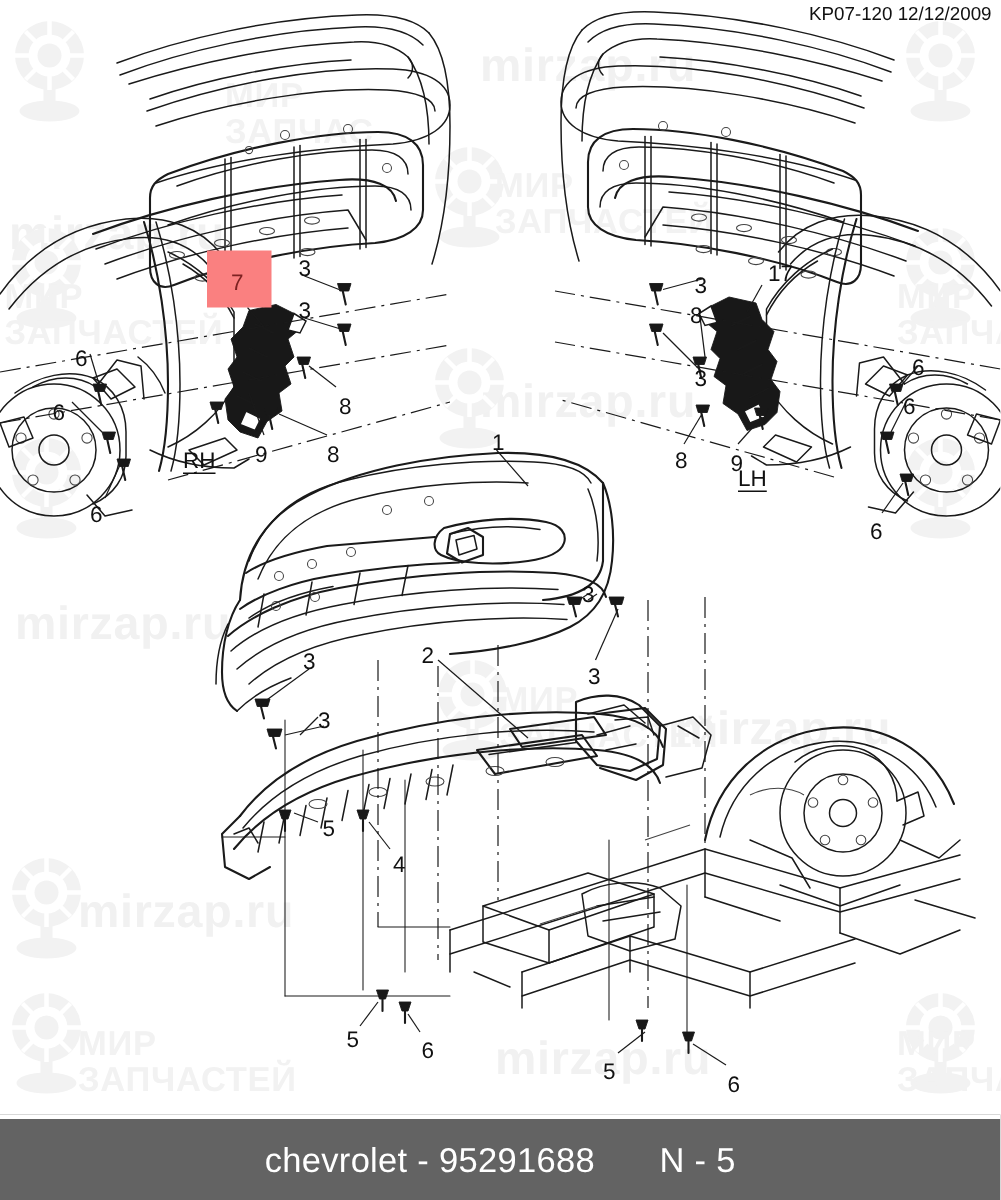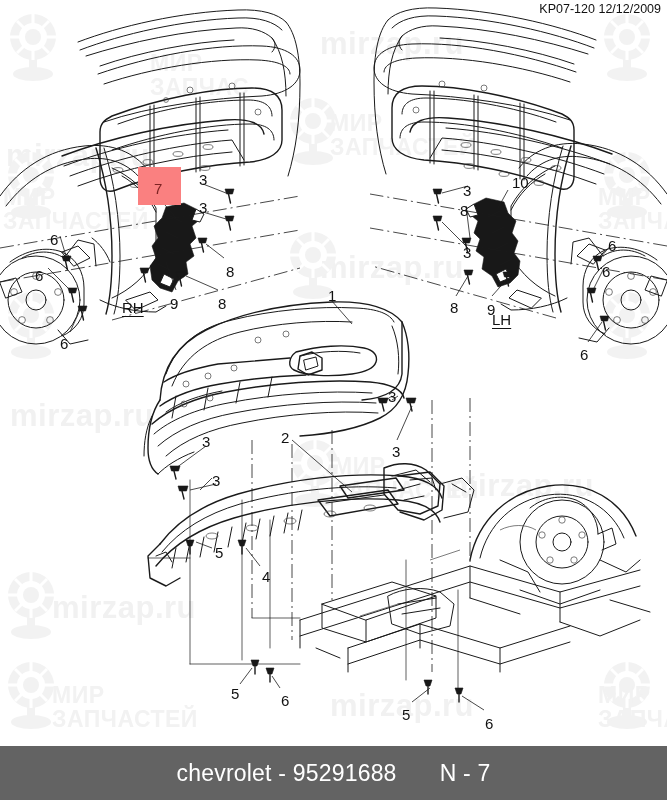--- a/index.html
+++ b/index.html
@@ -714,21 +714,21 @@
 
   <div id="callouts">
       <div class="lbl" style="left: 199px; top: 172px;">3</div>
       <div class="lbl" style="left: 199px; top: 200px;">3</div>
       <div class="lbl" style="left: 50px; top: 232px;">6</div>
       <div class="lbl" style="left: 35px; top: 268px;">6</div>
       <div class="lbl" style="left: 60px; top: 336px;">6</div>
       <div class="lbl" style="left: 226px; top: 264px;">8</div>
       <div class="lbl" style="left: 170px; top: 296px;">9</div>
       <div class="lbl" style="left: 218px; top: 296px;">8</div>
-      <div class="lbl" style="left: 512px; top: 175px;">10</div>
+      <div class="lbl" style="left: 512px; top: 175px;">17</div>
       <div class="lbl" style="left: 463px; top: 183px;">3</div>
       <div class="lbl" style="left: 460px; top: 203px;">8</div>
       <div class="lbl" style="left: 463px; top: 245px;">3</div>
       <div class="lbl" style="left: 450px; top: 300px;">8</div>
       <div class="lbl" style="left: 487px; top: 302px;">9</div>
       <div class="lbl" style="left: 608px; top: 238px;">6</div>
       <div class="lbl" style="left: 602px; top: 264px;">6</div>
       <div class="lbl" style="left: 580px; top: 347px;">6</div>
       <div class="lbl" style="left: 328px; top: 288px;">1</div>
       <div class="lbl" style="left: 388px; top: 389px;">3</div>
@@ -747,17 +747,17 @@
   <div id="sides">
       <div class="lbl lbl-side" style="left: 122px; top: 300px;">RH</div>
       <div class="lbl lbl-side" style="left: 492px; top: 312px;">LH</div>
     </div>
 
   <div id="header-code">KP07-120 12/12/2009</div>
 
   <div id="footer">
     <div id="footer-inner">
       <span class="foot-txt">chevrolet - 95291688</span>
-      <span class="foot-txt">N - 7</span>
+      <span class="foot-txt">N - 5</span>
     </div>
   </div>
 
 </div>
 
 </body></html>

